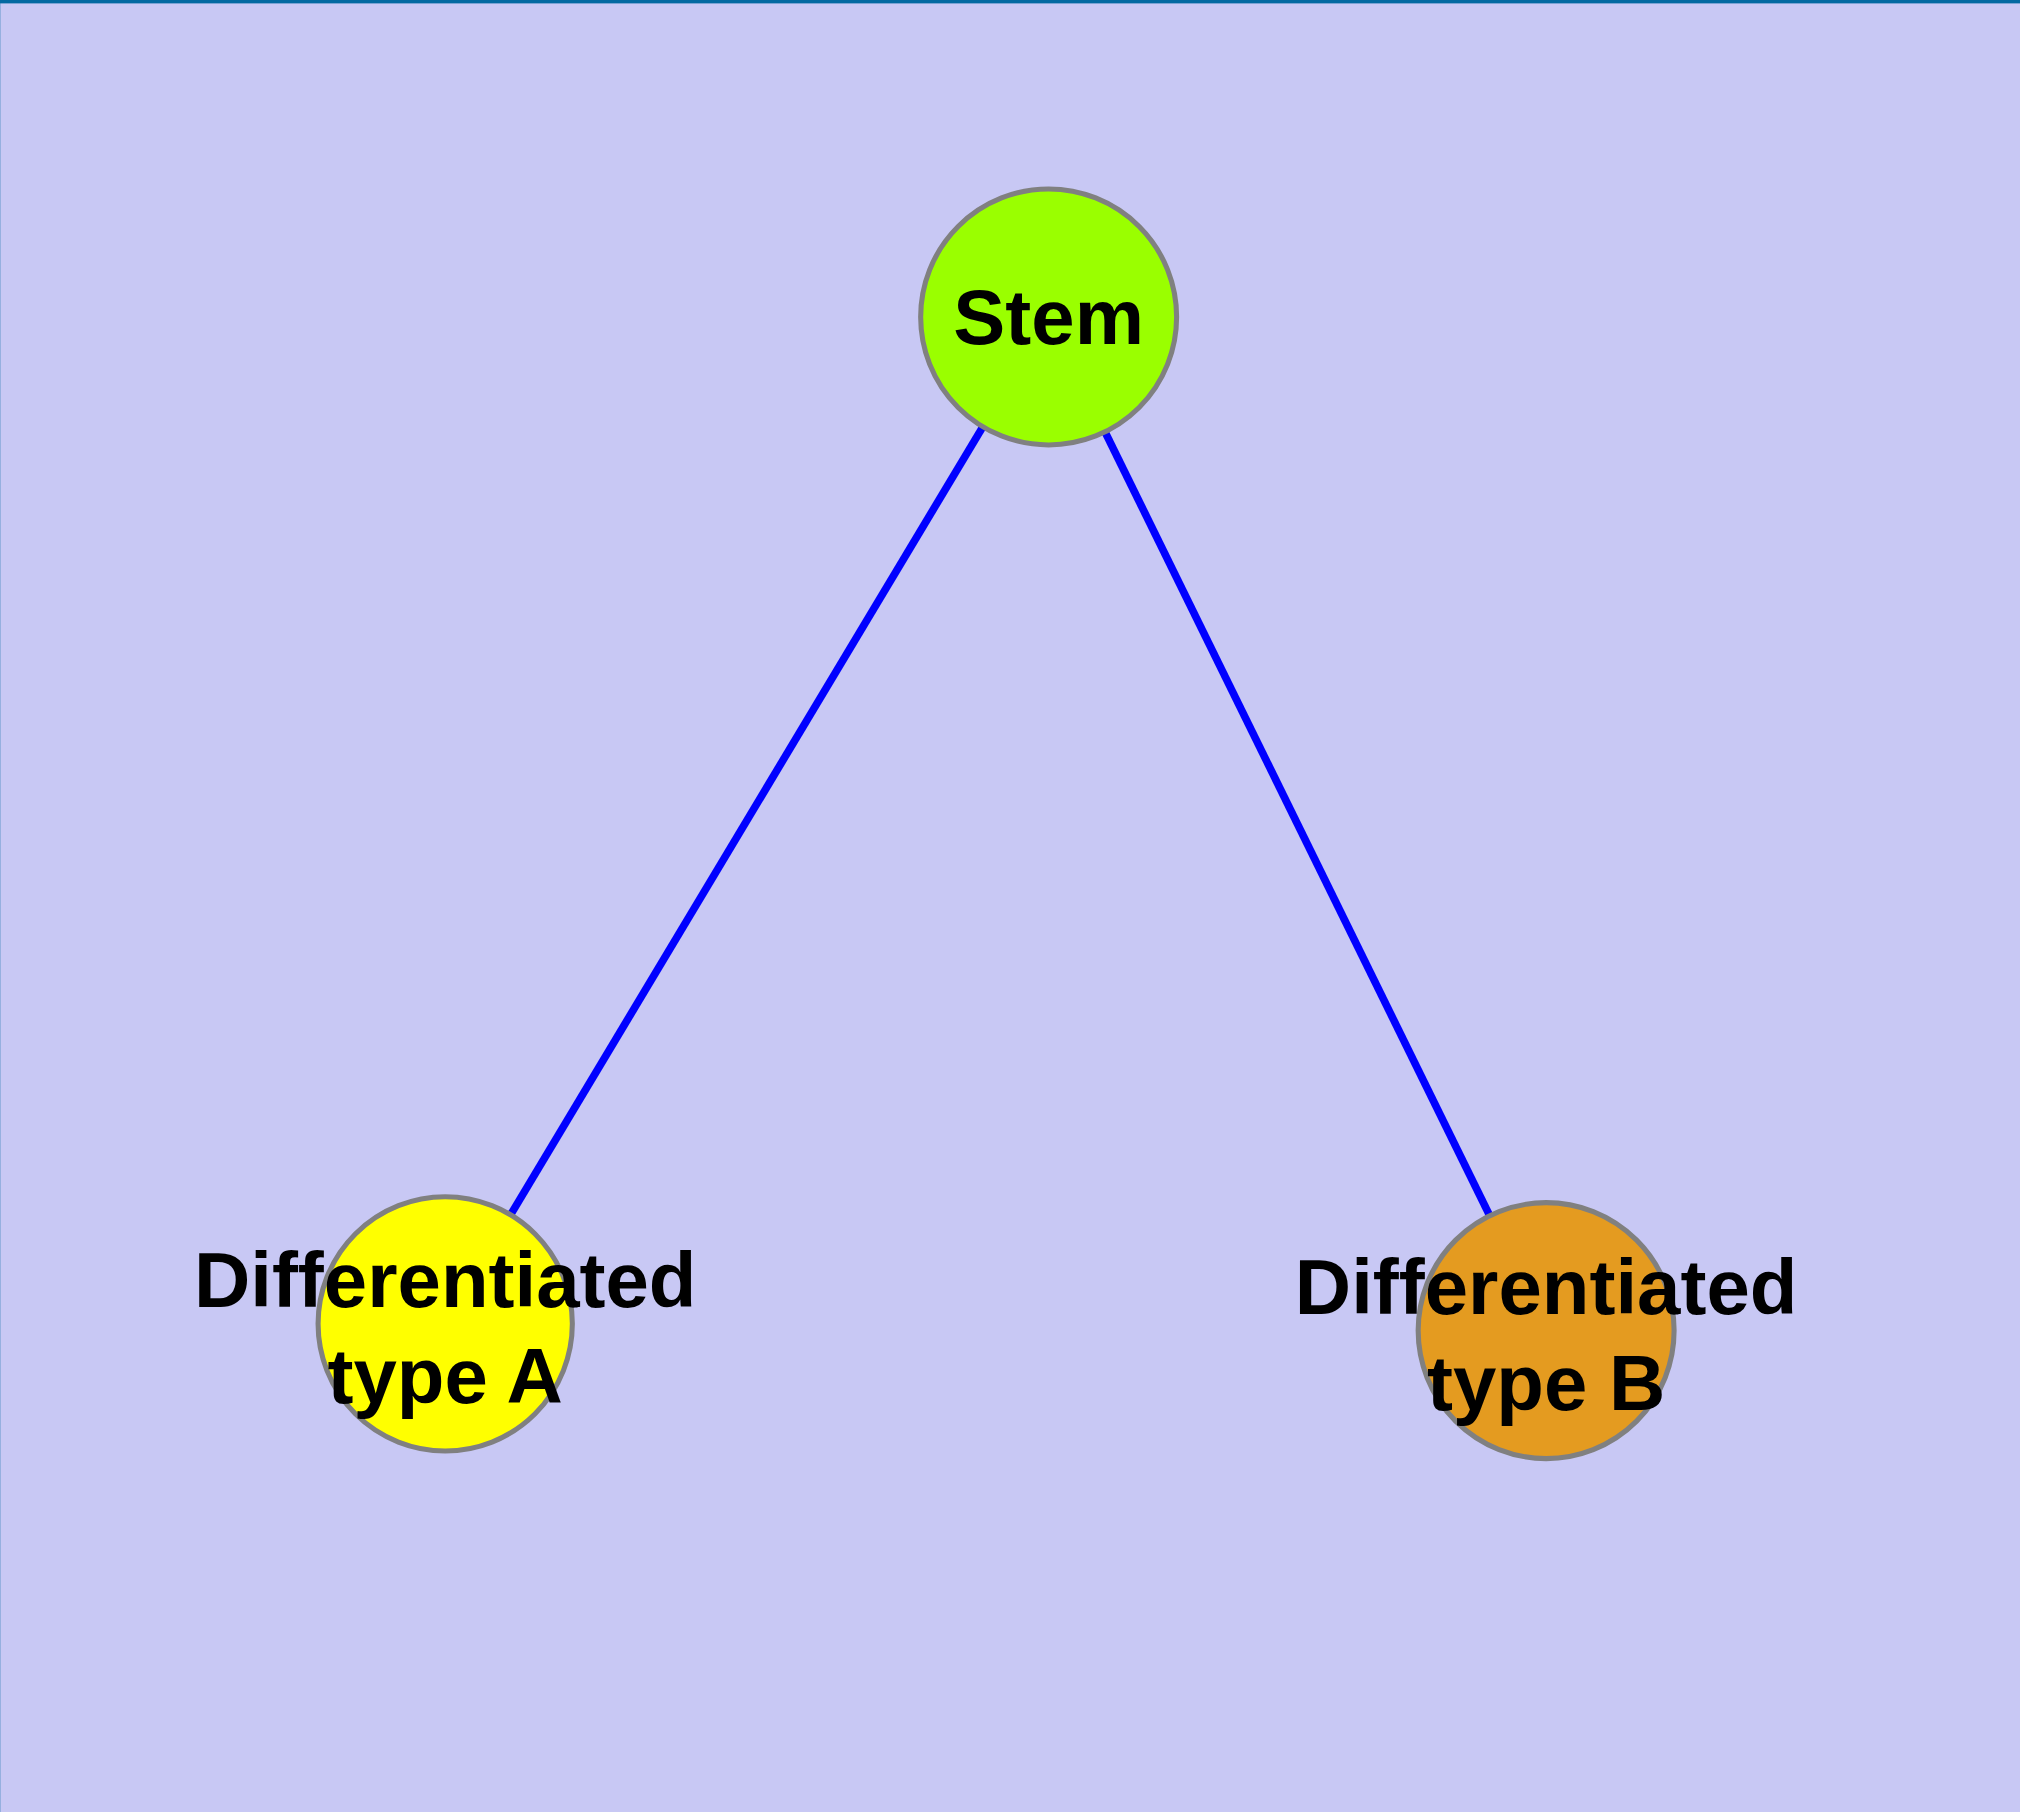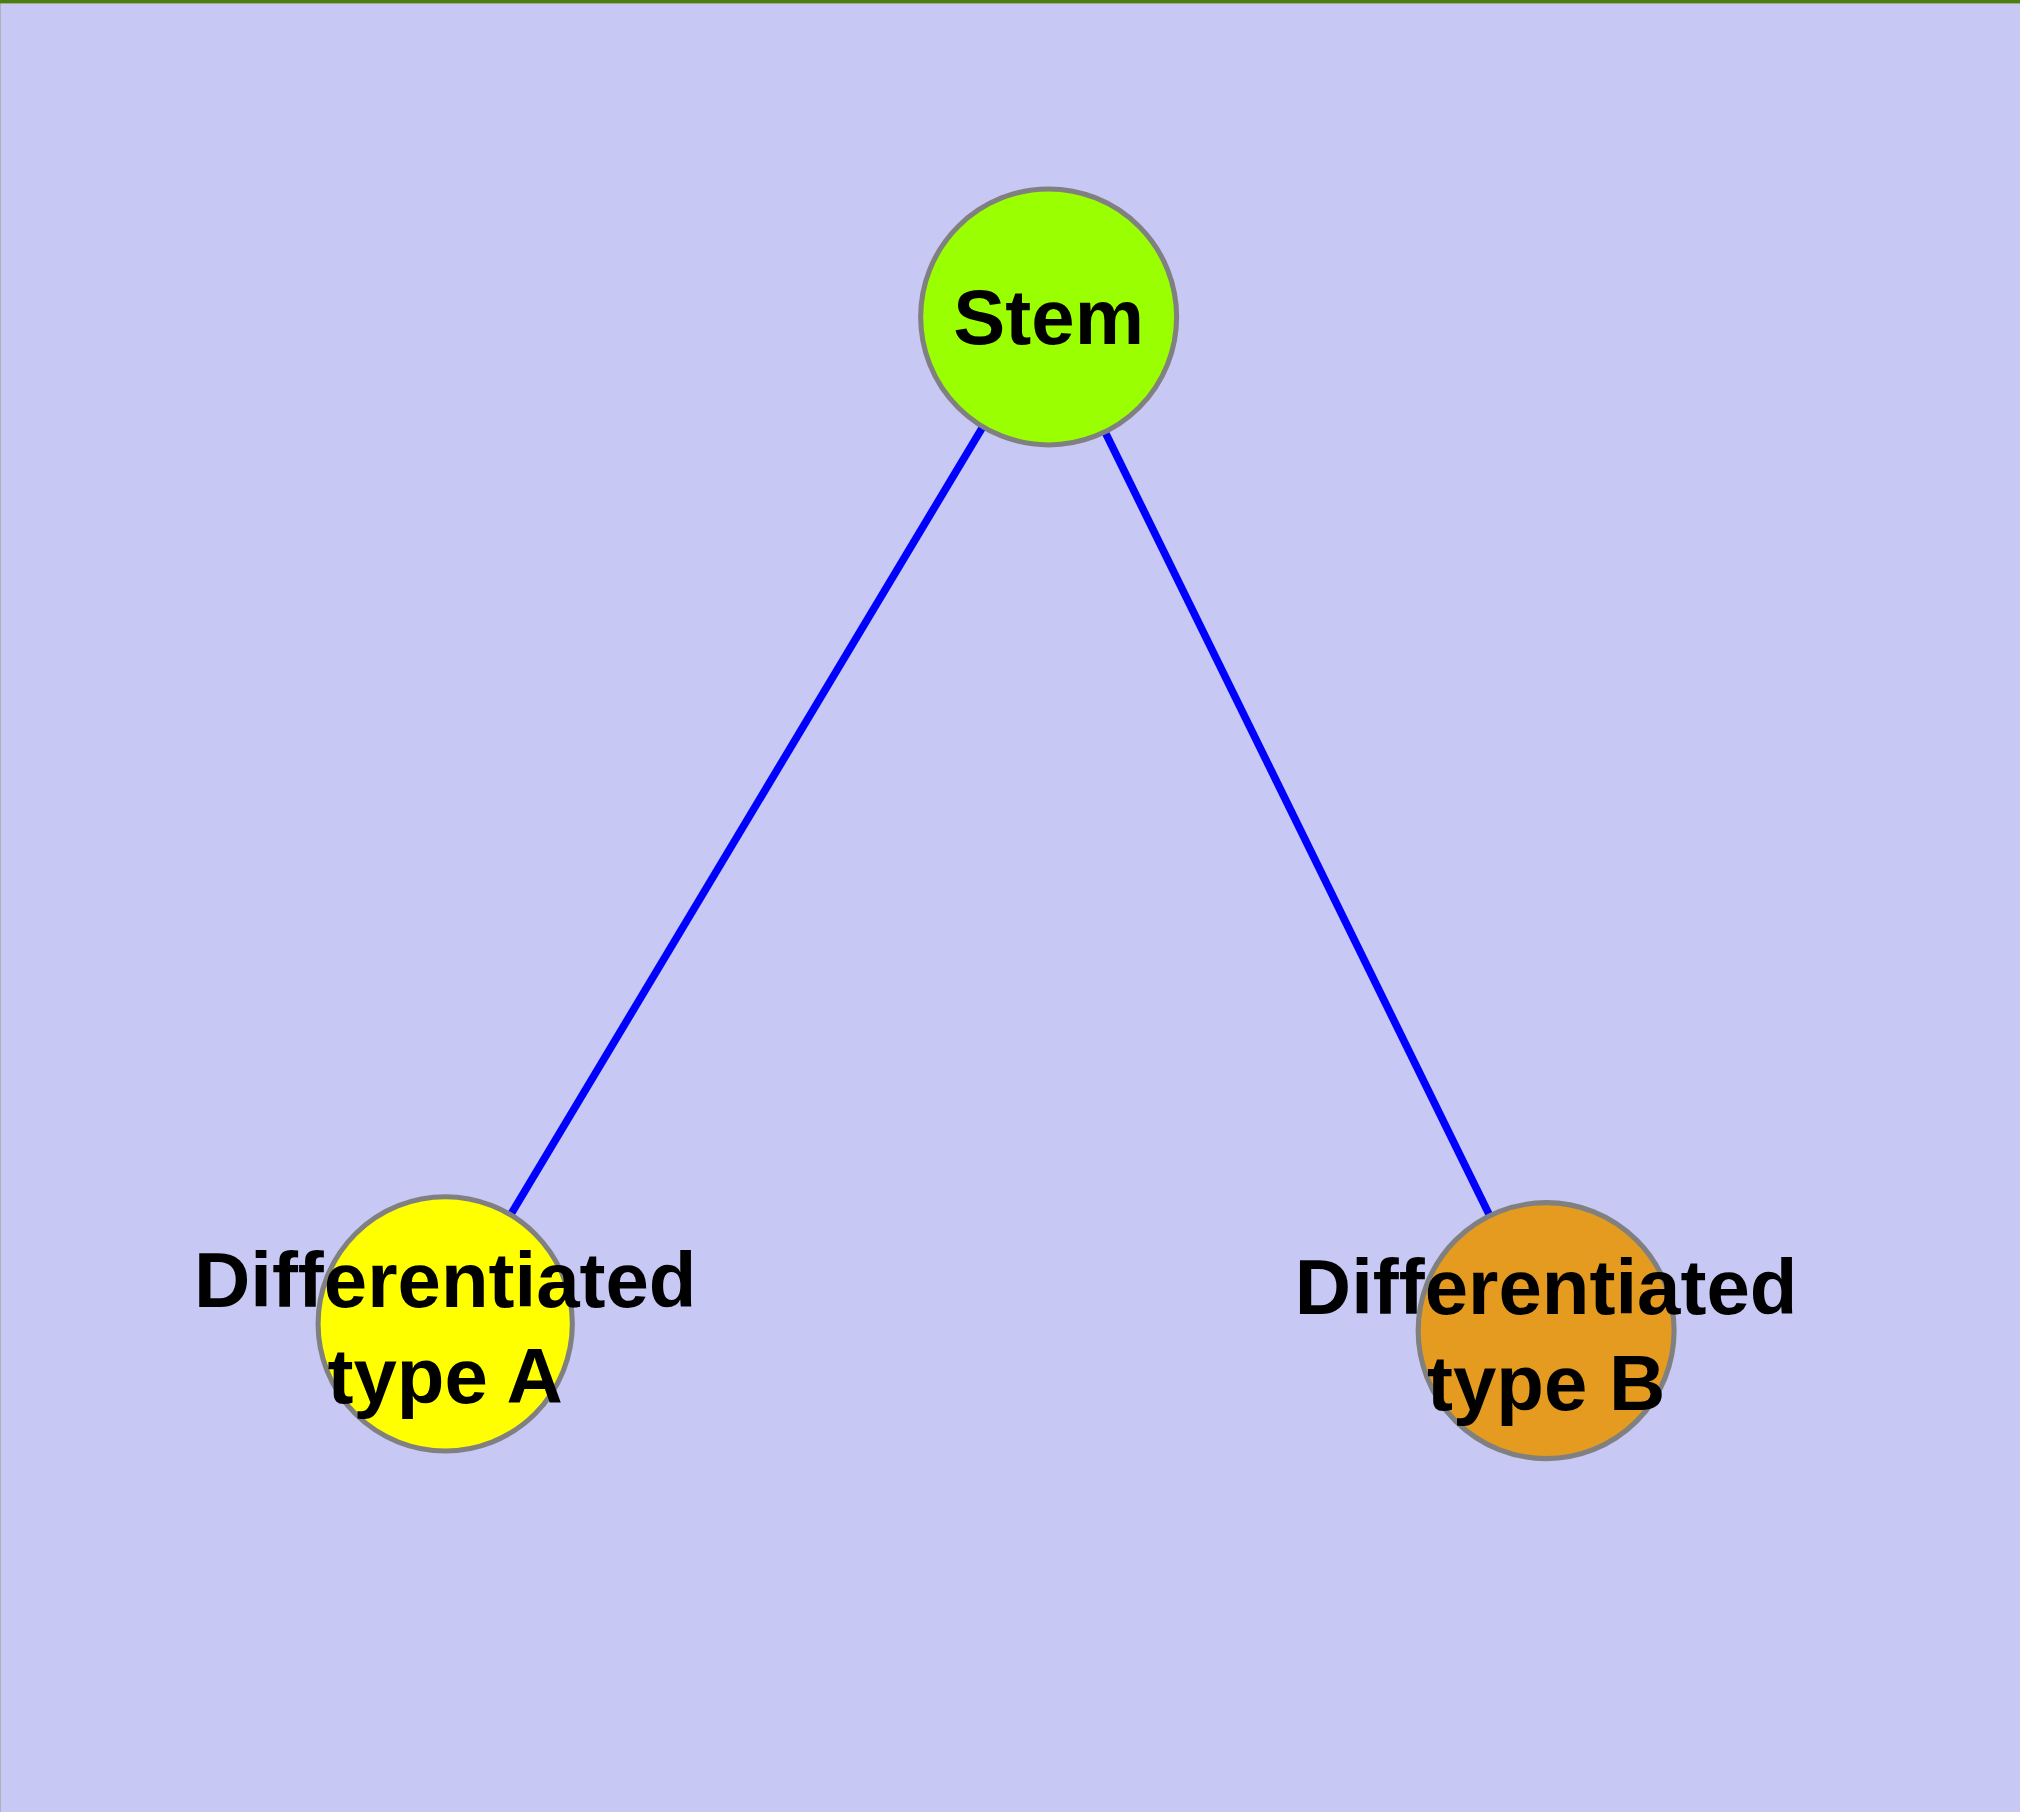--- a/index.html
+++ b/index.html
@@ -4,21 +4,21 @@
 <style>
   html, body {
     margin: 0;
     padding: 0;
     background: #ffffff;
   }
   .stage {
     position: relative;
     width: 2021px;
     height: 1812px;
-    background: #4d7c0f;
+    background: #0369a1;
     overflow: hidden;
   }
   svg.diagram {
     display: block;
     width: 2021px;
     height: 1812px;
   }
   .edge-line {
     stroke-linecap: butt;
   }

